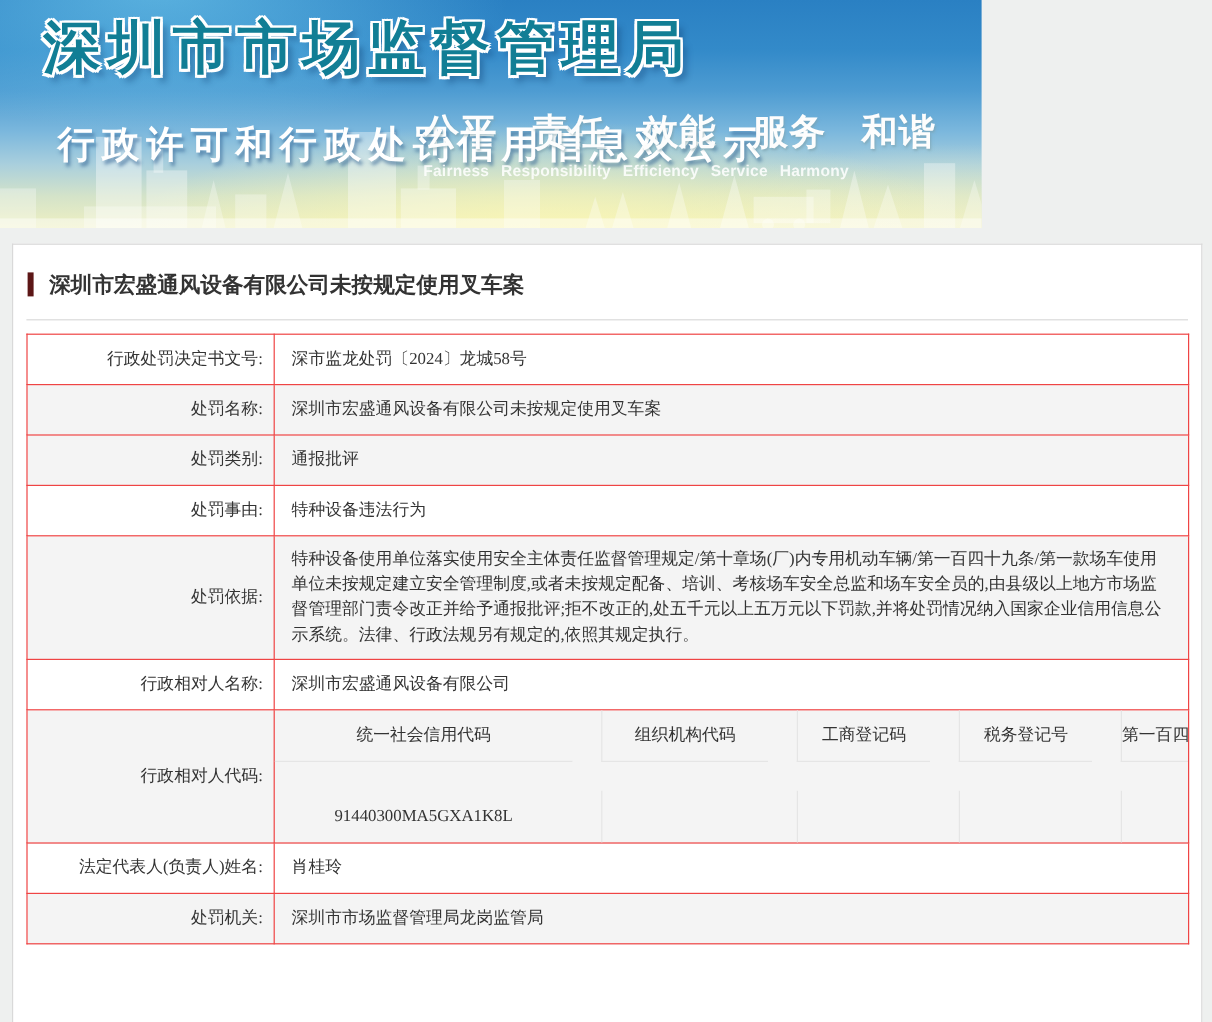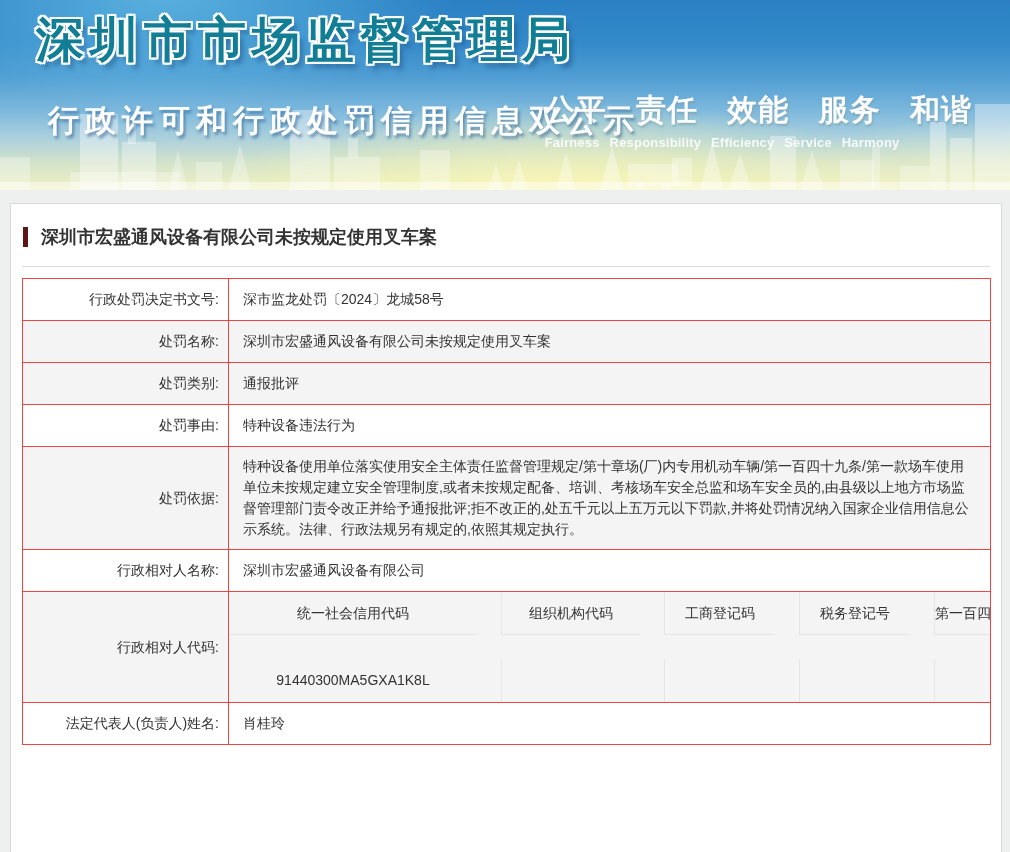--- a/index.html
+++ b/index.html
@@ -6,21 +6,21 @@
   html,body { margin:0; padding:0; }
   body {
     width:1010px; height:852px; overflow:hidden;
     background:#eef0ef;
     font-family:"Liberation Sans", sans-serif;
     color:#333;
   }
 
   
   .banner {
-    position:relative; width:1010px; height:190px; overflow:hidden;
+    position:relative; width:818px; height:190px; overflow:hidden;
     background:
       radial-gradient(ellipse 420px 170px at 16% -5%, rgba(130,218,246,.55), rgba(130,218,246,0) 70%),
       radial-gradient(ellipse 560px 160px at 56% 108%, rgba(252,247,178,.95), rgba(252,247,178,0) 65%),
       radial-gradient(ellipse 430px 150px at 97% 112%, rgba(243,242,196,.85), rgba(243,242,196,0) 62%),
       linear-gradient(180deg, #2a80c3 0%, #338ac9 22%, #4e9cd2 40%, #7cb8dd 58%, #a9cfdd 72%, #d4e3c9 86%, #eff0c2 100%);
   }
   .skyline { position:absolute; left:0; bottom:0; width:1010px; height:88px; }
   .banner-title {
     position:absolute; left:36px; top:8px;
     font-size:48px; font-weight:bold; letter-spacing:6px;
@@ -46,21 +46,21 @@
   }
   .slogan-en {
     margin-top:4px; font-size:13px; font-weight:bold;
     color:rgba(255,255,255,.85); word-spacing:6px; letter-spacing:.2px;
     white-space:nowrap;
   }
 
   
   .card {
     position:relative; margin:13px 0 0 10px; width:992px; height:649px;
-    background:#ffffff; border:1px solid #d9d9d9; border-bottom:none;
+    background:#ffffff; border:1px solid #d9d9d9; border-bottom:none;font-family:Liberation Serif, serif;
   }
   .title-block { display:flex; align-items:center; padding:21px 11px 17px 12px; }
   .red-bar { width:5px; height:20px; background:#5c1616; margin-right:13px; flex:0 0 auto; }
   .case-title { font-size:18px; font-weight:bold; color:#333; margin:0; }
   .divider { height:1px; background:#dadada; margin:0 11px; }
 
   table.info-table {
     width:969px; margin:11px 11px 0 11px;
     border-collapse:collapse; table-layout:fixed;
     font-size:14px; color:#333;
@@ -184,15 +184,19 @@
             <div class="cg"></div>
             <div class="cg"></div>
           </div>
         </td>
       </tr>
 
       <tr class="r">
         <td class="label">法定代表人(负责人)姓名:</td>
         <td class="value">肖桂玲</td>
       </tr>
+      <tr class="r shade">
+        <td class="label">处罚机关:</td>
+        <td class="value">深圳市市场监督管理局龙岗监管局</td>
+      </tr>
     </tbody>
   </table>
 </div>
 
 </body></html>

